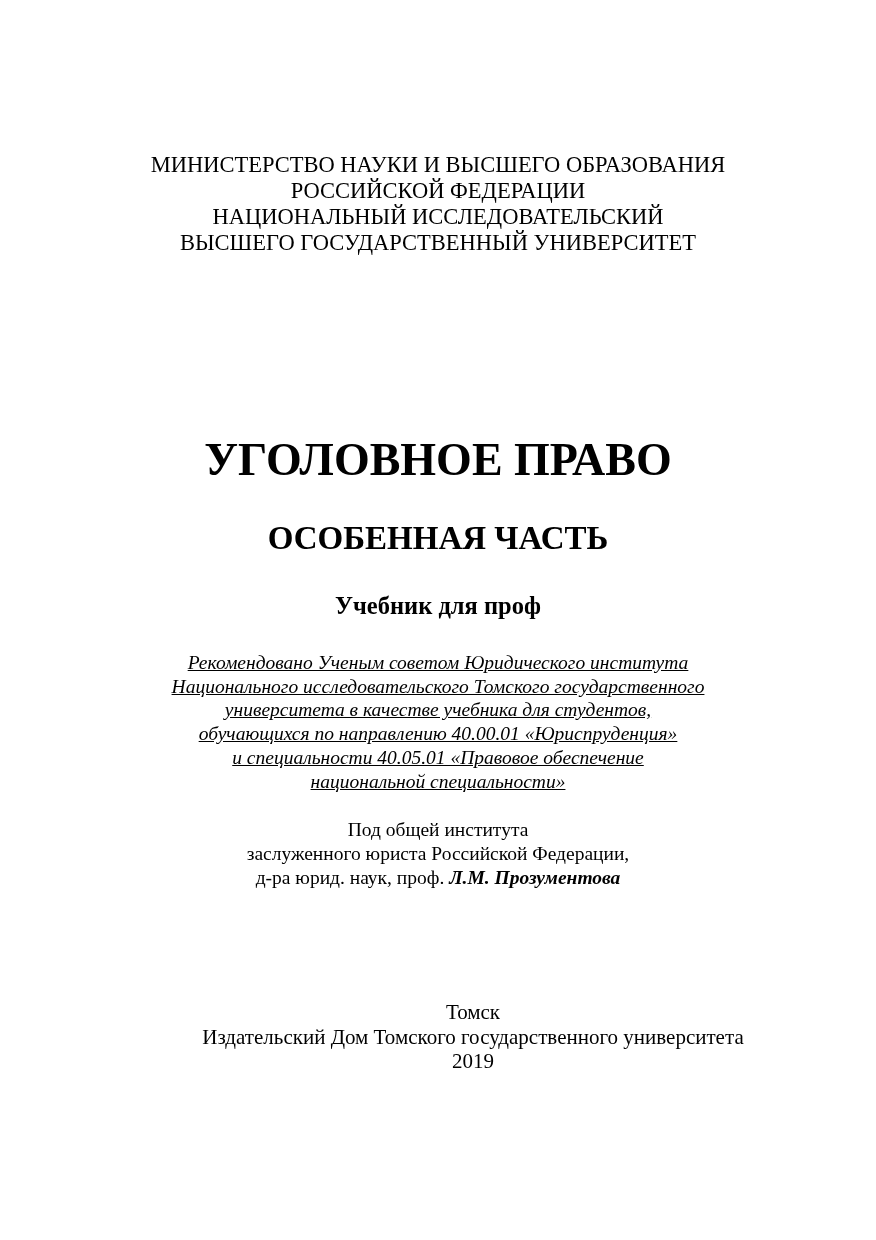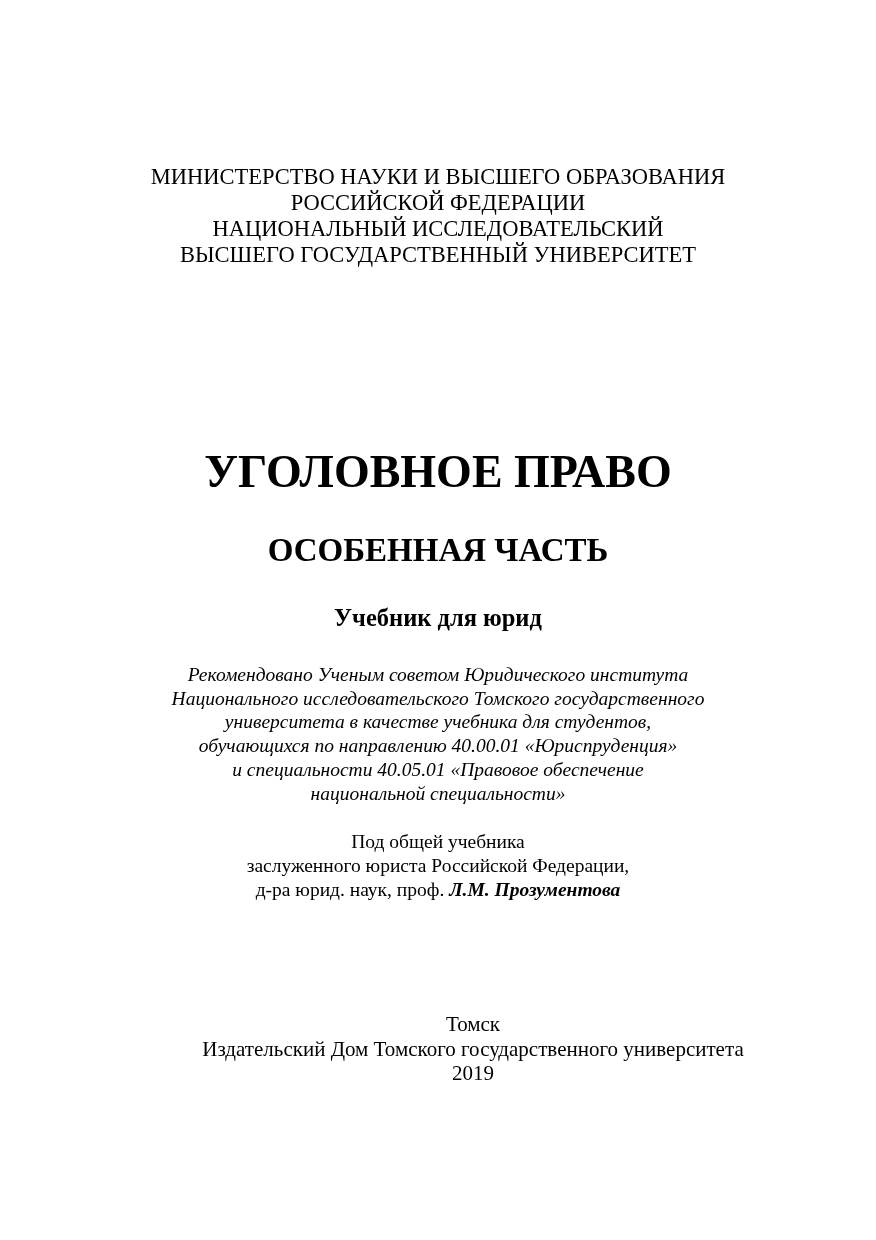--- a/index.html
+++ b/index.html
@@ -11,21 +11,21 @@
       width: 876px;
       height: 1240px;
       position: relative;
       overflow: hidden;
       font-family: "Liberation Serif", "DejaVu Serif", serif;
       color: #000000;
     }
     .page {
       position: absolute;
       left: 0;
-      top: 12px;
+      top: 0;
       width: 876px;
       height: 1160px;
       background: #ffffff;
     }
     .block {
       position: absolute;
       left: 0;
       width: 876px;
       text-align: center;
     }
@@ -54,20 +54,21 @@
       top: 591px;
       font-size: 24.5px;
       font-weight: bold;
       line-height: 30px;
     }
     .recommend {
       top: 651px;
       font-size: 19.5px;
       font-style: italic;
       line-height: 23.7px;
+      text-decoration: underline;
     }
     .editor {
       top: 818px;
       font-size: 19.5px;
       line-height: 24px;
     }
     .editor .name {
       font-weight: bold;
       font-style: italic;
       text-align: right;
@@ -88,33 +89,33 @@
     <span class="line">МИНИСТЕРСТВО НАУКИ И ВЫСШЕГО ОБРАЗОВАНИЯ</span>
     <span class="line">РОССИЙСКОЙ ФЕДЕРАЦИИ</span>
     <span class="line">НАЦИОНАЛЬНЫЙ ИССЛЕДОВАТЕЛЬСКИЙ</span>
     <span class="line">ВЫСШЕГО ГОСУДАРСТВЕННЫЙ УНИВЕРСИТЕТ</span>
   </div>
 
   <div class="block title-main">УГОЛОВНОЕ ПРАВО</div>
 
   <div class="block title-sub">ОСОБЕННАЯ ЧАСТЬ</div>
 
-  <div class="block title-type">Учебник для юрид</div>
+  <div class="block title-type">Учебник для проф</div>
 
   <div class="block recommend">
     <span class="line">Рекомендовано Ученым советом Юридического института</span>
     <span class="line">Национального исследовательского Томского государственного</span>
     <span class="line">университета в качестве учебника для студентов,</span>
     <span class="line">обучающихся по направлению 40.00.01 «Юриспруденция»</span>
     <span class="line">и специальности 40.05.01 «Правовое обеспечение</span>
     <span class="line">национальной специальности»</span>
   </div>
 
   <div class="block editor">
-    <span class="line">Под общей учебника</span>
+    <span class="line">Под общей института</span>
     <span class="line">заслуженного юриста Российской Федерации,</span>
     <span class="line"><span>д-ра юрид. наук, проф.</span> <span class="name">Л.М. Прозументова</span></span>
   </div>
 
   <div class="block imprint">
     <span class="line">Томск</span>
     <span class="line">Издательский Дом Томского государственного университета</span>
     <span class="line">2019</span>
   </div>
 

